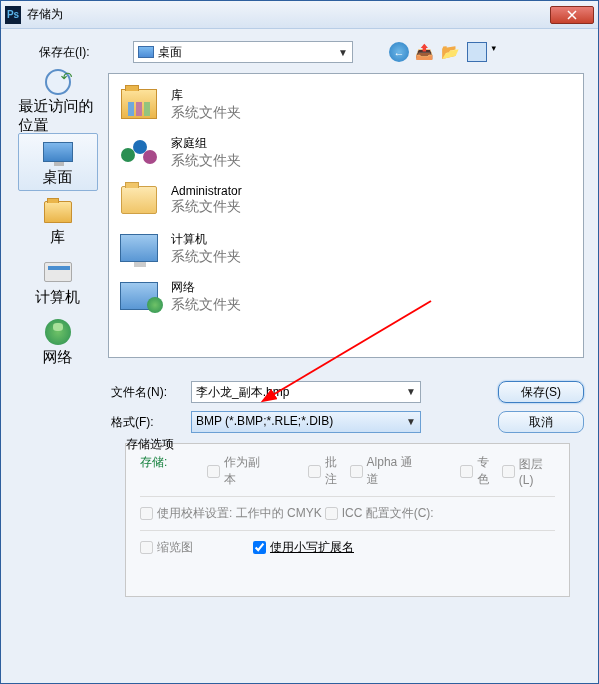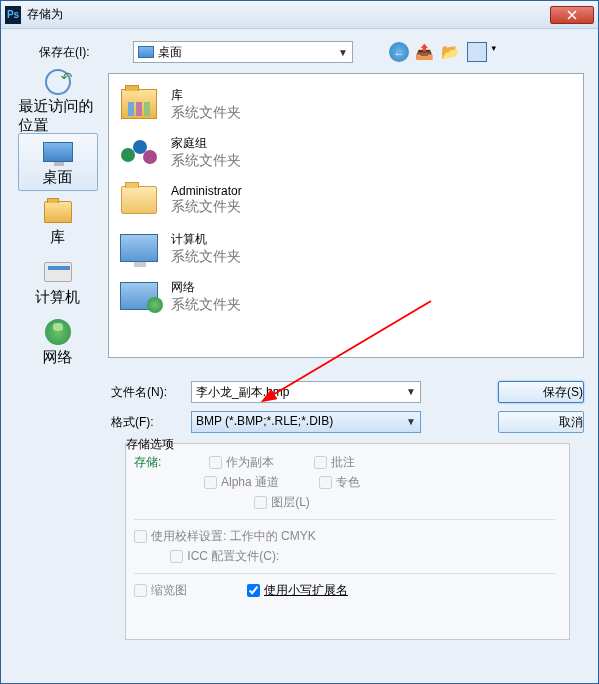--- a/index.html
+++ b/index.html
@@ -58,26 +58,26 @@
 .computer-big::after { content:""; position:absolute; bottom:-6px; left:13px; width:12px; height:5px; background:#ccc; }
 .network-big { width:38px; height:28px; background: linear-gradient(#9ec9ef,#5a97d4); border:1px solid #356a9e; position:relative; }
 .network-big::after { content:""; position:absolute; bottom:-4px; right:-6px; width:16px; height:16px; border-radius:50%; background: radial-gradient(#6fc267,#2a8f52); }
 .formrows { margin-top: 10px; margin-left: 96px; }
 .frow { display:flex; align-items:center; margin-bottom: 8px; }
 .frow .flbl { width: 80px; }
 .combo { height:22px; border:1px solid #9aa9b8; background:#fff; padding:2px 18px 2px 4px; position:relative; font-family: SimSun, monospace; }
 .combo .arrow { position:absolute; right:4px; top:4px; }
 .filename-combo { width: 230px; }
 .format-combo { width: 230px; background: linear-gradient(#eaf3fd,#cce1f7); border:1px solid #6a9fd4; }
-.btn { width: 86px; height: 22px; border:1px solid #6a9fd4; background: linear-gradient(#f4f9fe,#d8e8f8); border-radius:2px; cursor:pointer; text-align:right; line-height:20px; }
+.btn { width: 86px; height: 22px; border:1px solid #6a9fd4; background: linear-gradient(#f4f9fe,#d8e8f8); border-radius:8px; cursor:pointer; text-align:center; line-height:20px; }
 .btn.primary { border:1px solid #3d7fc4; box-shadow: 0 0 2px #6aa8e4; }
-.options-group { margin: 10px 14px 0 110px; border:1px solid #c8c8c8; padding: 10px 14px 40px 8px; background:#f6f8fb; position:relative; }
+.options-group { margin: 10px 14px 0 110px; border:1px solid #c8c8c8; padding: 10px 14px 40px 14px; background:#f6f8fb; position:relative; }
 .opt-row { display:flex; margin-bottom:4px; }
 .opt-label { width:70px; color:#15803d; }
-.opt-cols { display:flex; flex-direction:column; gap:3px;align-items:center; }
+.opt-cols { display:flex; gap:3px; }
 .opt-cols2 { display:flex; gap:40px; }
 .chk { display:flex; align-items:center; gap:4px; color:#888; }
 .chk input { width:13px; height:13px; }
 .chk.enabled { color:#000;text-decoration:underline; }
 .sep { border-top:1px solid #ddd; margin:8px 0; }
 .bottom-chk-row { display:flex; gap:60px; margin-top:2px; }
 .adobe-btn { position:absolute; left:8px; bottom:8px; border:1px solid #9aa9b8; background:#f0f0f0; padding:2px 6px; font-family: SimSun, monospace; cursor:pointer; }
 .red-arrow { position:absolute; pointer-events:none; }
 .red-arrow svg { overflow:visible; }
 .arrow { font-size:10px; color:#333; }

